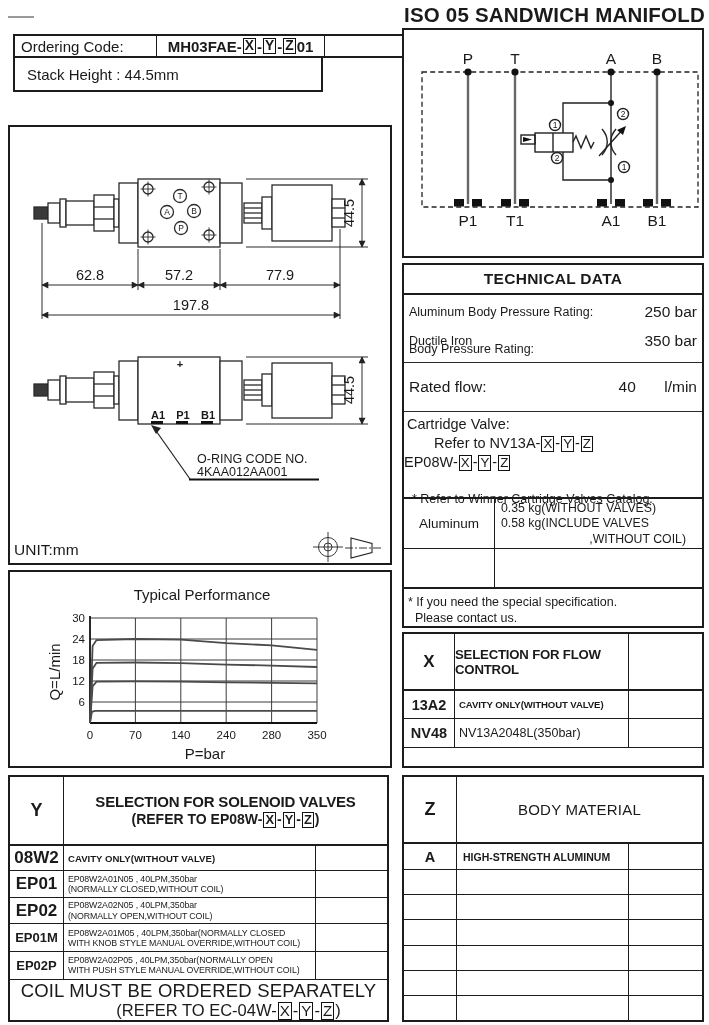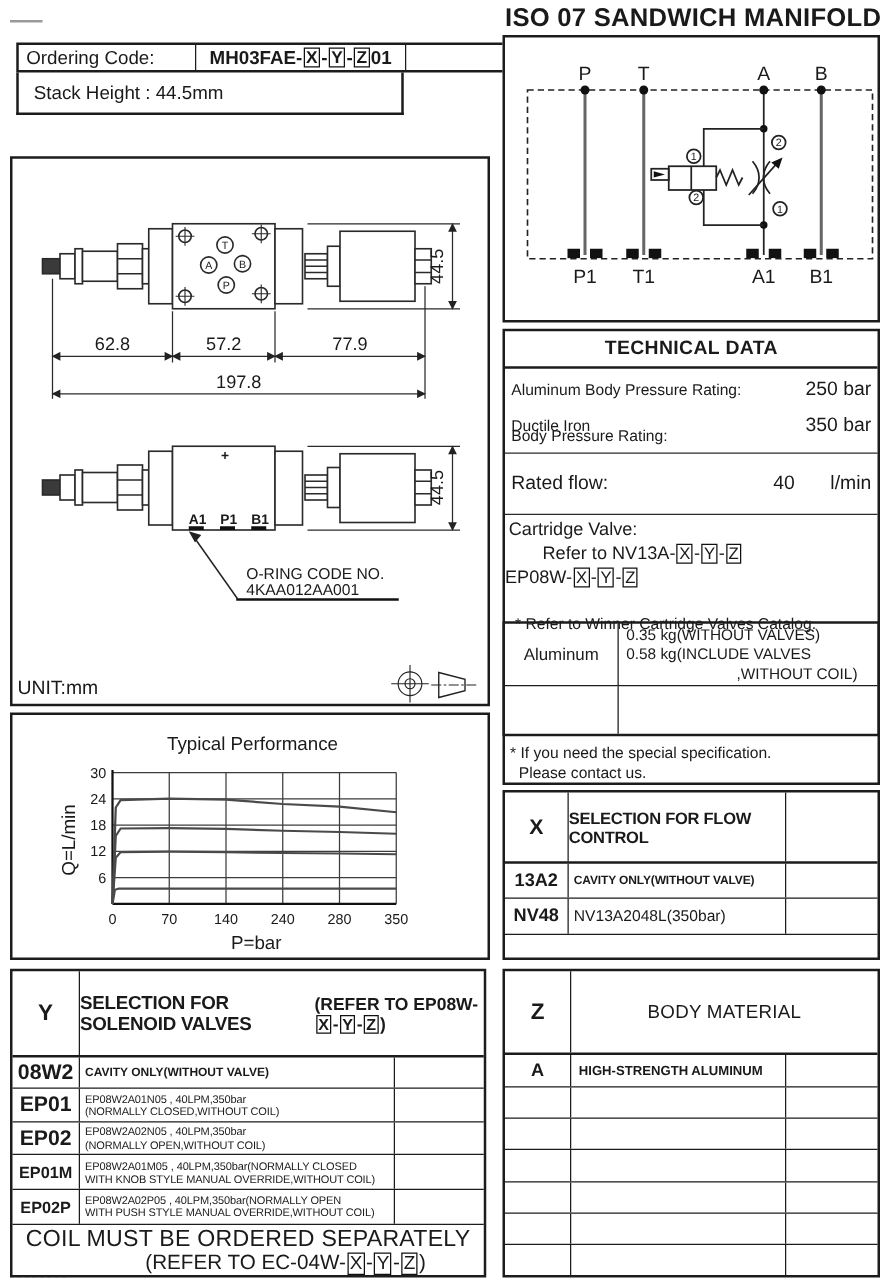--- a/index.html
+++ b/index.html
@@ -58,21 +58,21 @@
   .xt .xtitle{width:174px;font-weight:bold;font-size:13.2px;letter-spacing:-.2px}
   .xt .r1{height:28px}.xt .r2{height:29px}
   .xt .ccell{width:51px;font-size:14.5px}
   .xt .dcell{width:174px;padding-left:4px;justify-content:flex-start}
   .xt .d1{font-size:9.6px;font-weight:600;letter-spacing:-.1px}
   .xt .d2{font-size:12.5px}
   .xt .fill{flex:1}
 
   .yt .hdrrow{height:70px}
   .yt .yh{width:54px;font-size:18px;font-weight:bold}
-  .yt .ytitle{flex:1;font-weight:bold}
+  .yt .ytitle{flex:1;flex-direction:column;font-weight:bold}
   .yt .ytitle .l1{font-size:15px;letter-spacing:-.2px}
   .yt .ytitle .l2{font-size:14px;margin-top:1px}
   .yt .ccell{width:54px}
   .yt .dcell{width:252px;flex-direction:column;align-items:flex-start;justify-content:center;padding-left:4px;line-height:1.16}
   .yt .trow .fill{flex:1}
   .yt .c1{font-size:17px}.yt .c2{font-size:13px}
   .yt .d-one{font-size:9.6px;font-weight:600}
   .yt .d-two{font-size:8.8px;letter-spacing:-.1px}
   .yt .r08{height:25px}.yt .r1{height:27px}.yt .r2{height:27px}.yt .r3{height:28px}.yt .r4{height:28px}
   .yt .foot{flex:1;display:flex;flex-direction:column;align-items:center;justify-content:center;line-height:1.15}
@@ -115,21 +115,21 @@
   .clab{font-size:15px}
 
   .artifact-top{left:8px;top:16px;width:26px;height:2px;background:#9a9a9a}
   .artifact-bottom{left:8px;top:1019px;width:46px;height:3px;background:repeating-linear-gradient(90deg,#8a8a8a 0 3px,transparent 3px 6px)}
 </style>
 </head>
 <body>
 
 <div class="page">
 
-  <div class="abs page-title">ISO 07 SANDWICH MANIFOLD</div>
+  <div class="abs page-title">ISO 05 SANDWICH MANIFOLD</div>
   <div class="abs artifact-top"></div>
   <div class="abs artifact-bottom"></div>
 
   <div class="abs ord1">
     <div class="lab">Ordering Code:</div>
     <div class="code">MH03FAE-<span class="boxed">X</span>-<span class="boxed">Y</span>-<span class="boxed">Z</span>01</div>
     <div style="flex:1"></div>
   </div>
   <div class="abs ord2">Stack Height : 44.5mm</div>
 

